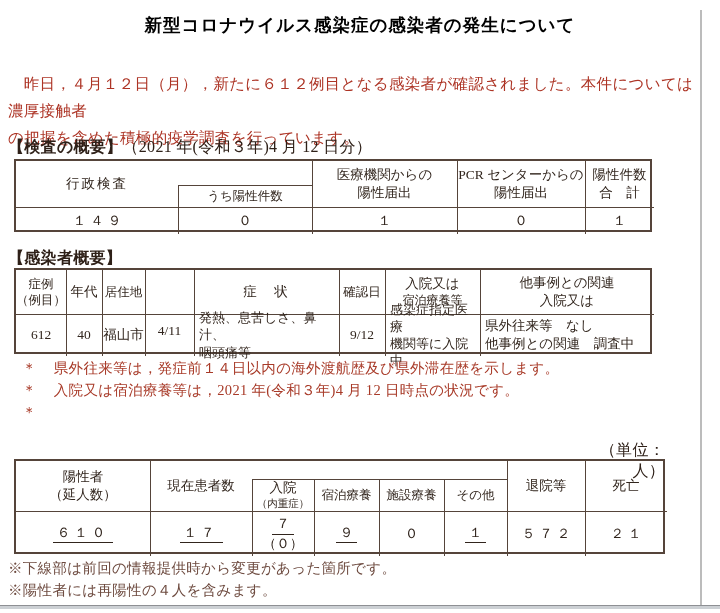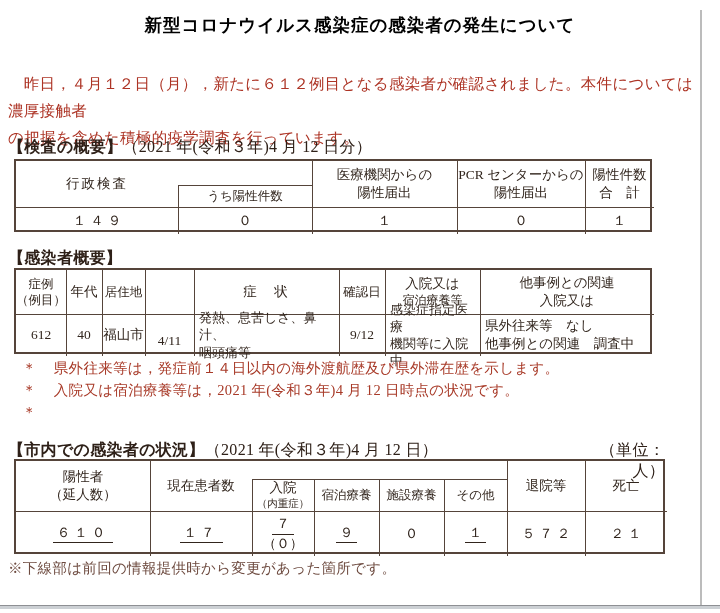--- a/index.html
+++ b/index.html
@@ -145,21 +145,21 @@
 
     <div class="cell" style="left:0;top:44px;width:50px;height:42px;">
         <span>612</span>
       </div>
     <div class="cell" style="left:50px;top:44px;width:36px;height:42px;">
         <span>40</span>
       </div>
     <div class="cell" style="left:86px;top:44px;width:43px;height:42px;">
         <span>福山市</span>
       </div>
-    <div class="cell" style="left:129px;top:50px;width:49px;height:42px;">
+    <div class="cell" style="left:129px;top:40px;width:49px;height:42px;">
         <span>4/11</span>
       </div>
     <div class="cell left" style="left:178px;top:44px;width:145px;height:42px;font-size:13px;">
       <span>発熱、息苦しさ、鼻汁、</span>
       <span>咽頭痛等</span>
     </div>
     <div class="cell" style="left:323px;top:44px;width:46px;height:42px;">
         <span>9/12</span>
       </div>
     <div class="cell left" style="left:369px;top:44px;width:95px;height:42px;font-size:13px;">
@@ -177,23 +177,20 @@
     <span>県外往来等は，発症前１４日以内の海外渡航歴及び県外滞在歴を示します。</span>
   </div>
   <div class="note" style="top:381px;">
     <span>＊</span>
     <span>入院又は宿泊療養等は，2021 年(令和３年)4 月 12 日時点の状況です。</span>
   </div>
   <div class="note" style="top:403px;">
     <span>＊</span>
   </div>
 
-  <div class="sec" style="top:440px;left:8px;">
-    <span class="b">【市内での感染者の状況】</span><span>（2021 年(令和３年)4 月 12 日）</span>
-  </div>
   <div class="sec" style="top:440px;left:575px;width:90px;text-align:right;">
     <span>（単位：人）</span>
   </div>
 
   <div class="tbl" style="left:14px;top:459px;width:651px;height:95px;">
 
     <div class="vl" style="left:134px;top:0;height:95px;"></div>
     <div class="vl" style="left:491px;top:0;height:95px;"></div>
     <div class="vl" style="left:569px;top:0;height:95px;"></div>
     <div class="vl" style="left:236px;top:18px;height:77px;"></div>
@@ -251,17 +248,18 @@
       </div>
     <div class="cell" style="left:491px;top:50px;width:78px;height:45px;">
         <span class="num">５７２</span>
       </div>
     <div class="cell" style="left:569px;top:50px;width:82px;height:45px;">
         <span class="num">２１</span>
       </div>
   </div>
 
   <div class="footnote" style="top:559px;">※下線部は前回の情報提供時から変更があった箇所です。</div>
+  <div class="footnote" style="top:581px;">※陽性者には再陽性の４人を含みます。</div>
 
   <div class="edge-right"></div>
   <div class="edge-bottom"></div>
 
 </div>
 
 </body></html>

